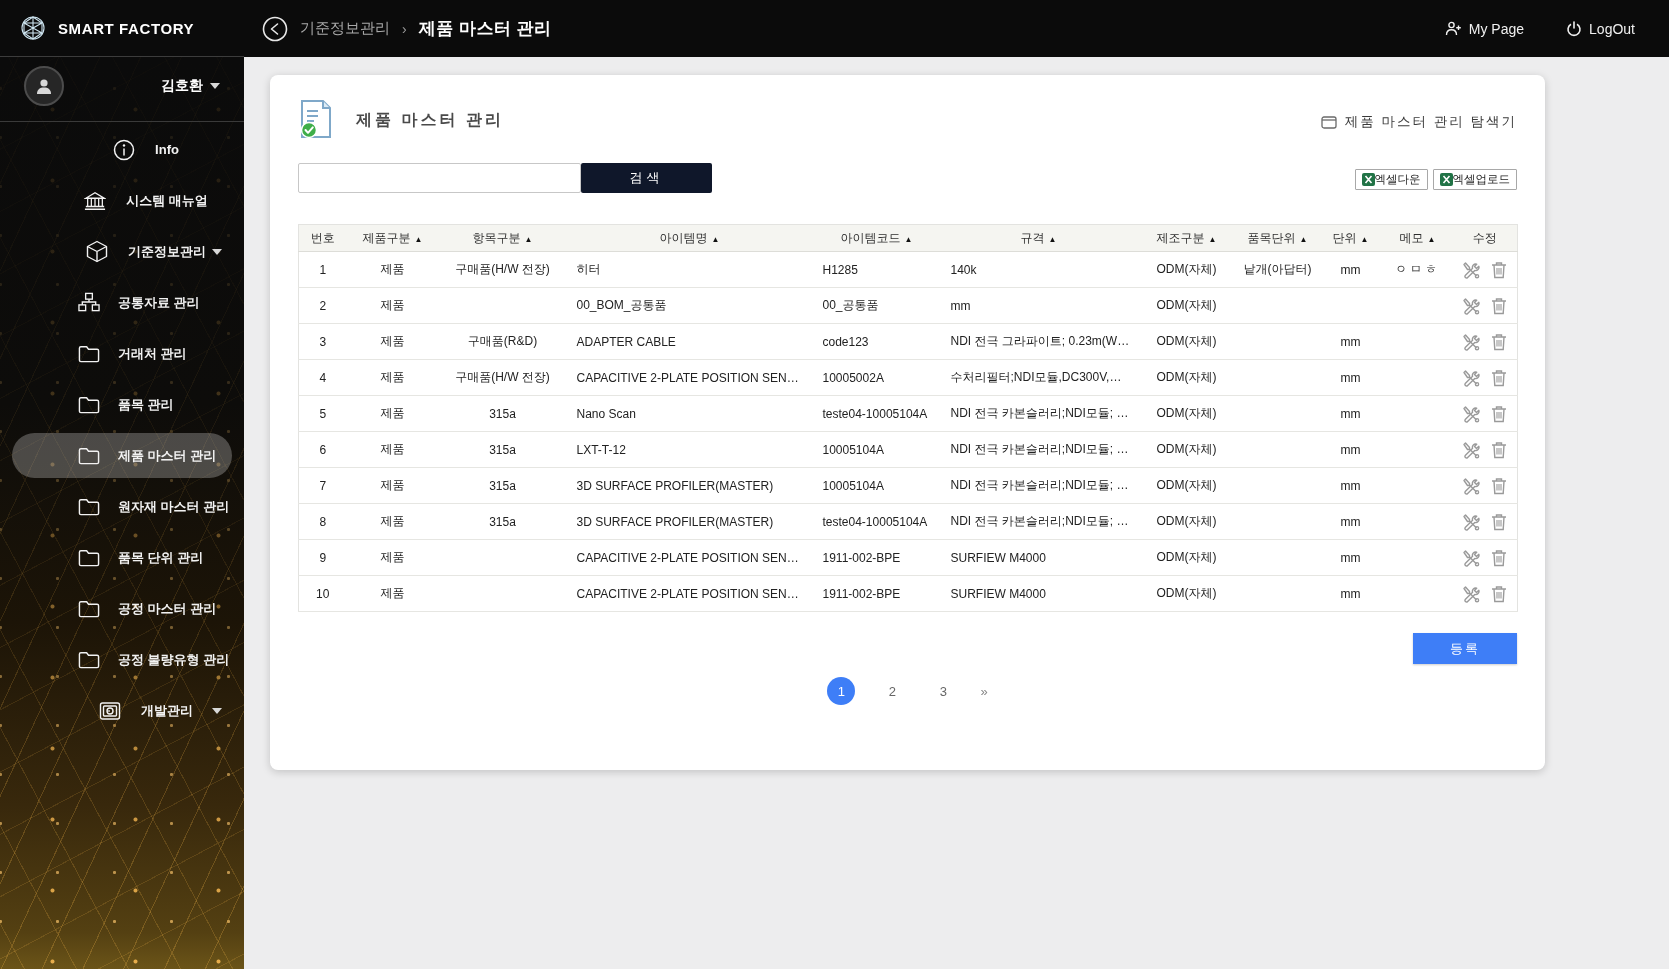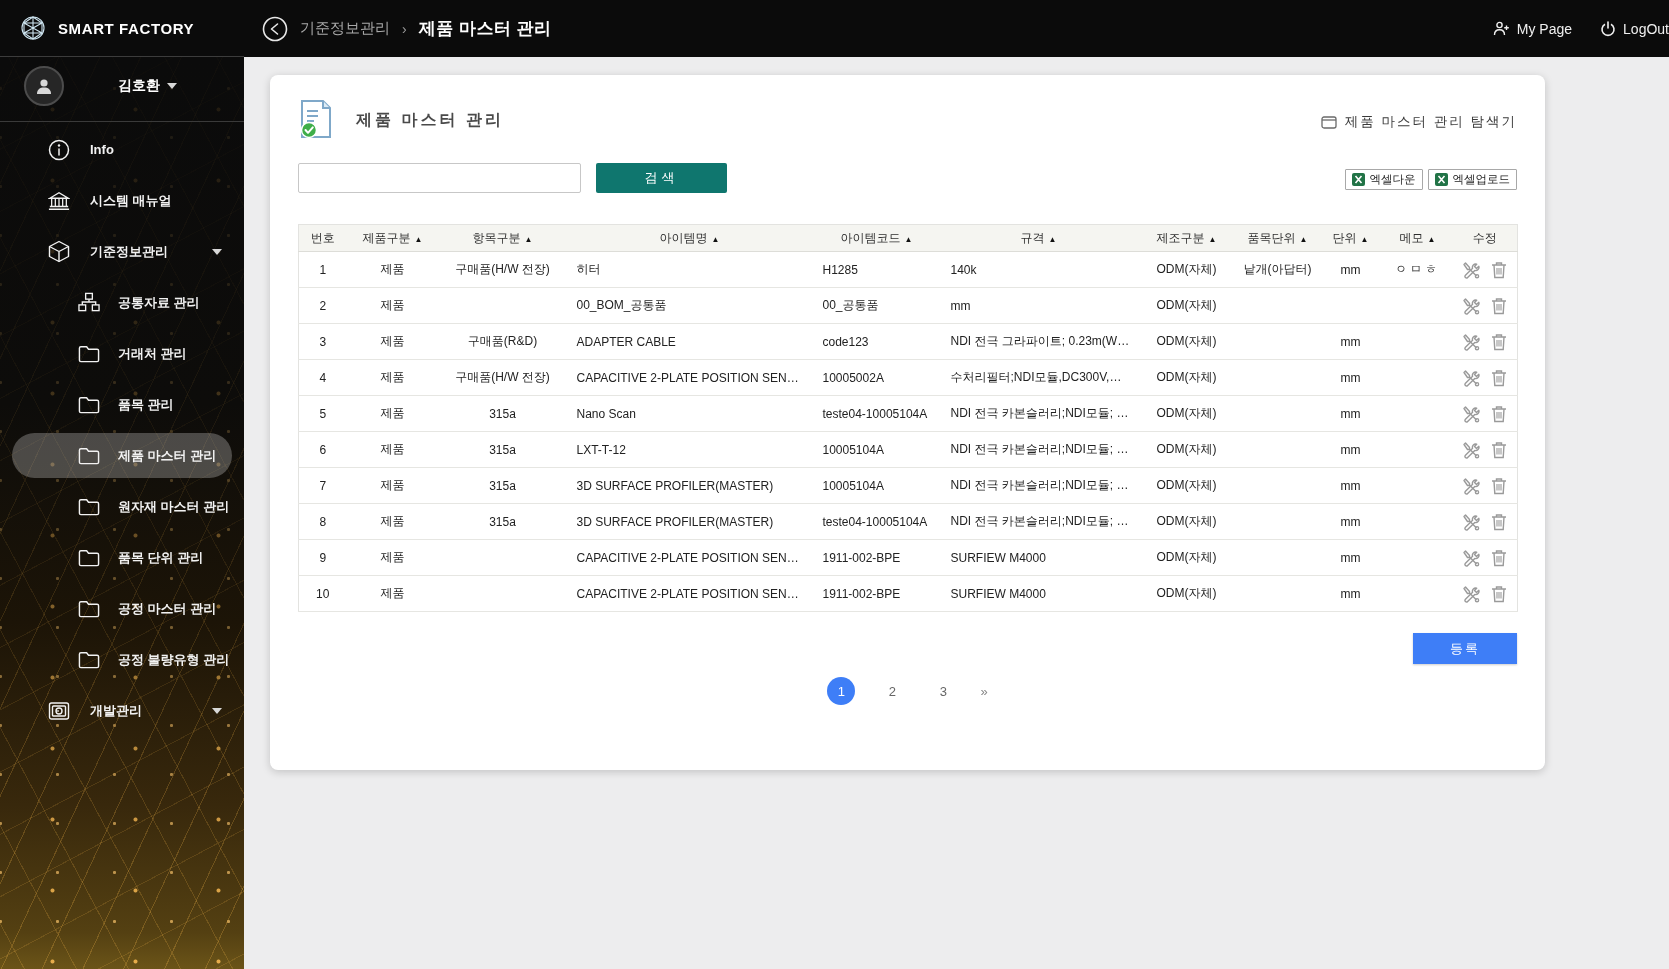--- a/index.html
+++ b/index.html
@@ -9,48 +9,48 @@
   
   .topbar { position:absolute; left:0; top:0; width:1669px; height:57px;
     background:#0b0b0b; display:flex; align-items:center; z-index:30; }
   .brand { width:244px; height:57px; display:flex; align-items:center; gap:10px;
     padding-left:18px; border-bottom:1px solid #3c3c3c; }
   .brand-text { color:#fff; font-size:15px; font-weight:bold; letter-spacing:.6px; }
   .crumbs { display:flex; align-items:center; gap:12px; padding-left:18px; }
   .crumb-parent { color:#a9a9a9; font-size:15px; }
   .crumb-sep { color:#9a9a9a; font-size:14px; }
   .crumb-current { color:#fff; font-size:17px; font-weight:bold; letter-spacing:.5px; }
-  .top-right { margin-left:auto; display:flex; align-items:center; gap:28px; }
+  .top-right { margin-left:auto; display:flex; align-items:center; gap:42px; padding-right:34px; }
   .top-link { display:flex; align-items:center; gap:7px; color:#f0f0f0; font-size:14px; cursor:pointer; }
 
   
   .sidebar { position:absolute; left:0; top:57px; width:244px; height:912px; z-index:20;
     background:linear-gradient(180deg,#0b0b0b 0%,#0d0c0a 38%,#1c1407 62%,#38280c 82%,#544012 96%,#6b5418 100%); }
   .sidebar::after { content:""; position:absolute; inset:0; pointer-events:none;
     background-image:
       repeating-linear-gradient(115deg, transparent 0 16px, rgba(235,175,70,.28) 16px 17px, transparent 17px 37px),
       repeating-linear-gradient(62deg, transparent 0 21px, rgba(235,175,70,.22) 21px 22px, transparent 22px 46px),
       repeating-linear-gradient(152deg, transparent 0 26px, rgba(235,175,70,.18) 26px 27px, transparent 27px 55px),
       radial-gradient(circle, rgba(255,190,85,.85) 0 1.6px, transparent 2.4px),
       radial-gradient(circle, rgba(255,200,110,.7) 0 1.2px, transparent 2px);
     background-size:auto,auto,auto,83px 71px,57px 49px;
     background-position:0 0,0 0,0 0,11px 17px,29px 7px;
     -webkit-mask-image:linear-gradient(180deg, rgba(0,0,0,.10) 0%, rgba(0,0,0,.18) 30%, rgba(0,0,0,.45) 55%, rgba(0,0,0,.85) 80%, #000 100%);
     mask-image:linear-gradient(180deg, rgba(0,0,0,.10) 0%, rgba(0,0,0,.18) 30%, rgba(0,0,0,.45) 55%, rgba(0,0,0,.85) 80%, #000 100%); }
   .side-inner { position:relative; z-index:2; }
-  .user-row { height:58px; display:flex; align-items:center; padding:0 24px; }
+  .user-row { height:58px; display:flex; align-items:center; padding:0 24px;justify-content:space-between; }
   .avatar { width:40px; height:40px; border-radius:50%; background:#262626; border:2px solid #4c4c4c;
     display:flex; align-items:center; justify-content:center; }
   .user-name { margin-left:54px; color:#fff; font-size:14px; font-weight:bold; display:flex; align-items:center; gap:7px; cursor:pointer; }
   .caret { width:0; height:0; border-left:5px solid transparent; border-right:5px solid transparent; border-top:6px solid #d8d8d8; }
   .side-divider { height:1px; background:#3a3a3a; margin:6px 0 2px; }
   .side-item { height:51px; display:flex; align-items:center; color:#f2f2f2; font-size:13px; font-weight:bold;
     cursor:pointer; position:relative; }
   .side-item .s-icon { width:22px; display:flex; justify-content:center; }
-  .side-item.lvl1 { padding-left:48px; }
+  .side-item.lvl1 { padding-left:48px;justify-content:center; }
   .side-item.lvl1 .s-label { margin-left:20px; }
   .side-item.lvl2 { padding-left:78px; }
   .side-item.lvl2 .s-label { margin-left:18px; }
   .side-item .grp-caret { position:absolute; right:22px; }
   .side-item.active::before { content:""; position:absolute; left:12px; right:12px; top:3px; bottom:3px;
     background:rgba(255,255,255,.25); border-radius:26px; }
   .side-item > * { position:relative; }
 
   
   .main { position:absolute; left:244px; top:57px; width:1425px; height:912px; background:#ededee; }
@@ -59,24 +59,24 @@
 
   .card-head { display:flex; align-items:center; }
   .title-wrap { display:flex; align-items:center; gap:22px; }
   .page-title { font-size:16px; color:#4a4a4a; letter-spacing:3px; font-weight:bold; }
   .explorer-link { margin-left:auto; display:flex; align-items:center; gap:8px; font-size:13.5px; color:#3a3a3a;
     letter-spacing:2px; cursor:pointer; margin-top:4px; }
 
   .search-row { display:flex; margin-top:22px; align-items:flex-start; }
   .search-input { width:283px; height:30px; border:1px solid #c7c7c7; border-radius:2px; padding:0 8px;
     font-size:13px; outline:none; }
-  .search-btn { width:131px; height:30px; margin-left:15px; background:#0f766e; color:#fff; border:none;
+  .search-btn { width:131px; height:30px; background:#0f172a; color:#fff; border:none;
     border-radius:2px; font-size:13px; letter-spacing:4px; cursor:pointer; }
   .excel-group { margin-left:auto; display:flex; gap:5px; margin-top:6px; }
-  .excel-btn { display:flex; align-items:center; gap:5px; border:1px solid #a8a8a8; background:#fff; height:21px;
+  .excel-btn { display:flex; align-items:center; border:1px solid #a8a8a8; background:#fff; height:21px;
     padding:0 6px; font-size:11.5px; color:#222; cursor:pointer; border-radius:1px; }
 
   
   table.grid { margin-top:31px; width:1219px; border-collapse:collapse; table-layout:fixed;
     border:1px solid #e3e3e0;padding-left:32px; }
   table.grid thead th { height:27px; background:#f5f5f1; font-size:12px; color:#2e2e2e; font-weight:normal;
     text-align:center; border-bottom:1px solid #ddddd8; padding:0 4px; white-space:nowrap; overflow:hidden; }
   table.grid thead th .arrow { font-size:8px; color:#111; margin-left:4px; }
   table.grid tbody td { height:36px; font-size:12px; color:#222; border-bottom:1px solid #e6e6e2;
     padding:0 6px; white-space:nowrap; overflow:hidden; text-overflow:ellipsis; background:#fff; }

